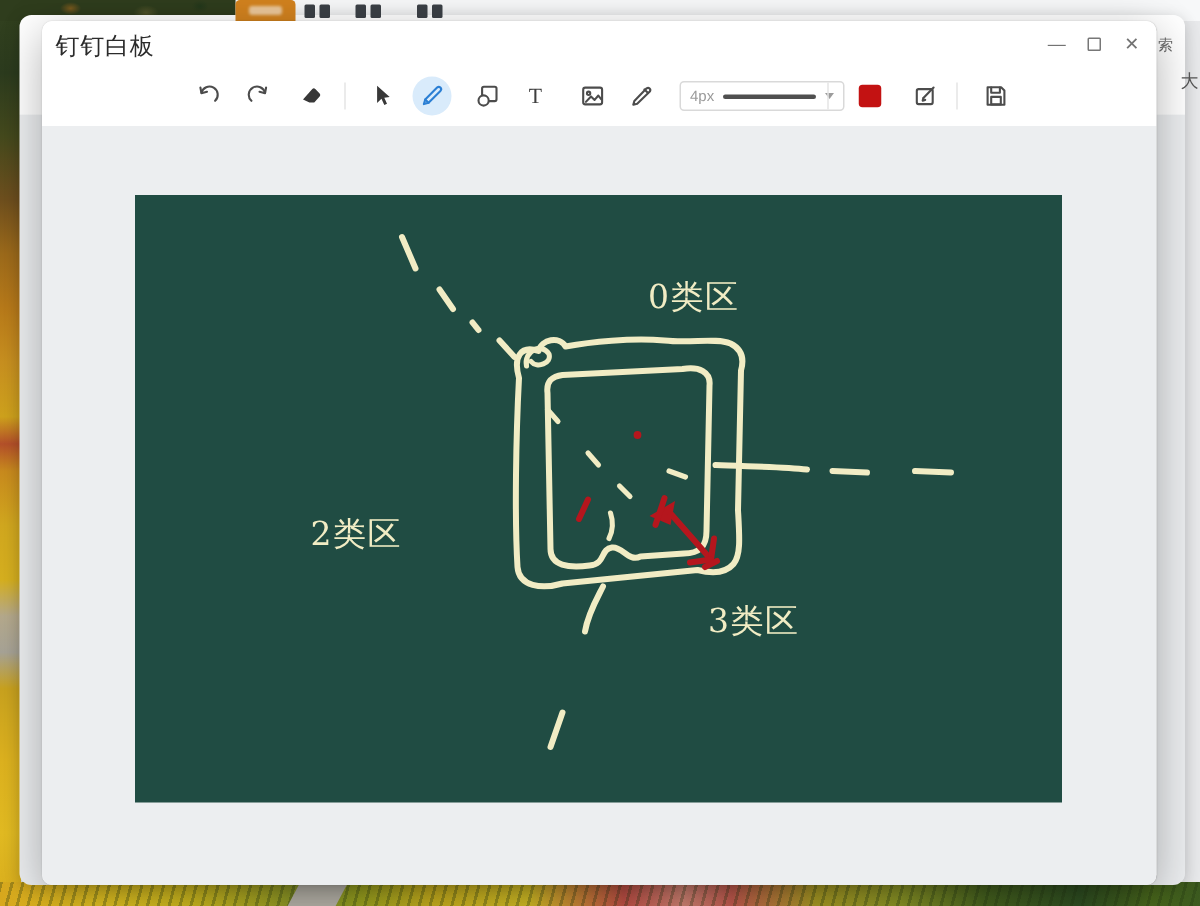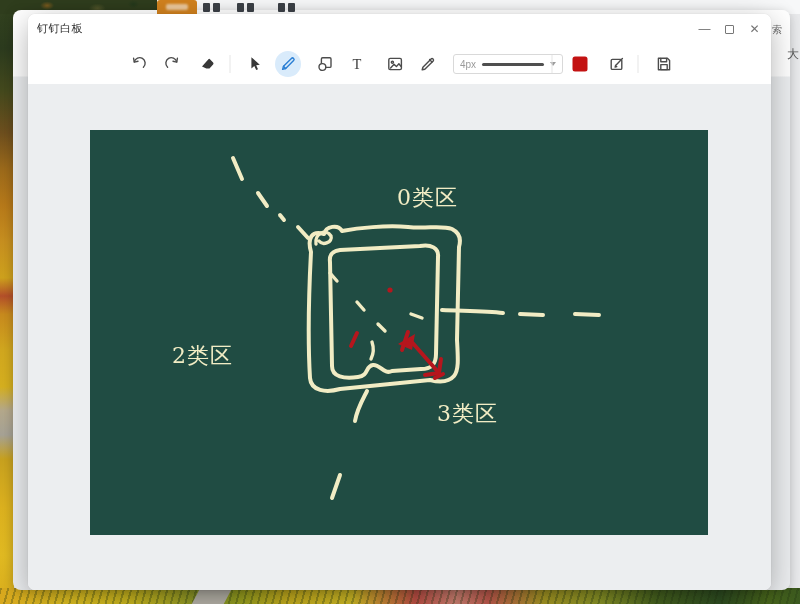--- a/index.html
+++ b/index.html
@@ -44,21 +44,21 @@
   .tab-frag span{display:block;width:7px;height:9px;background:#3b4046;border-radius:1px;}
   .side-frag{position:absolute;color:#6b6b6b;white-space:nowrap;overflow:hidden;}
   .side-frag.one{left:772px;top:23px;width:26px;font-size:10px;}
   .side-frag.two{left:787px;top:46px;width:13px;font-size:12px;color:#555;}
 
   
   .main-window{position:absolute;left:28px;top:14px;width:743px;height:576px;background:#fff;
     border-radius:7px;box-shadow:0 8px 30px rgba(0,0,0,.30),0 0 1px rgba(0,0,0,.2);
     display:flex;flex-direction:column;overflow:hidden;}
   .titlebar{height:30px;position:relative;background:#fff;flex:0 0 auto;}
-  .title-text{position:absolute;left:9px;top:7px;font-size:11px;color:#2b2b2b;letter-spacing:.5px;}
+  .title-text{position:absolute;left:9px;top:7px;font-size:16px;color:#2b2b2b;letter-spacing:.5px;}
   .win-controls{position:absolute;right:4px;top:0;height:30px;display:flex;}
   .win-btn{width:25px;height:30px;display:flex;align-items:center;justify-content:center;
     color:#737373;font-size:12px;cursor:default;}
   .max-box{width:9px;height:9px;border:1.2px solid #777;border-radius:1px;}
 
   .toolbar{height:40px;position:relative;background:#fff;flex:0 0 auto;}
   .tbtn{position:absolute;top:20px;width:26px;height:26px;transform:translate(-50%,-50%);
     display:flex;align-items:center;justify-content:center;border-radius:50%;}
   .tbtn.active{background:#d9ebfb;}
   .tsep{position:absolute;top:11px;width:1px;height:18px;background:#e5e5e5;transform:translateX(-50%);}
@@ -68,21 +68,21 @@
   .size-dropdown{position:absolute;left:425px;top:10px;width:110px;height:20px;
     border:1px solid #d9d9d9;border-radius:3px;display:flex;align-items:center;padding:0 6px;background:#fff;}
   .size-label{font-size:10px;color:#9a9a9a;}
   .size-line{flex:1;height:3px;background:#4f4f4f;border-radius:2px;margin:0 6px;}
   .chev{width:0;height:0;border-left:3.5px solid transparent;border-right:3.5px solid transparent;
     border-top:4px solid #9c9c9c;}
   .swatch{position:absolute;left:552px;top:20px;width:15px;height:15px;transform:translate(-50%,-50%);
     background:var(--swatch);border-radius:2.5px;}
 
   .canvas{flex:1;background:#eceef0;position:relative;}
-  .board{position:absolute;left:62px;top:46px;width:618px;height:405px;background:var(--board-bg);}
+  .board{position:absolute;left:62px;top:46px;width:618px;height:405px;background:var(--board-bg);padding-left:35px;}
   .ink{stroke:var(--ink);fill:none;stroke-width:4;stroke-linecap:round;stroke-linejoin:round;}
   .ink-thin{stroke:var(--ink);fill:none;stroke-width:3.4;stroke-linecap:round;}
   .red-s{stroke:var(--red);fill:none;stroke-width:4;stroke-linecap:round;stroke-linejoin:round;}
   .red-f{fill:var(--red);}
   .board-label{fill:var(--ink);font-family:"DejaVu Serif","Liberation Serif",serif;
     font-size:22px;letter-spacing:1px;}
 </style>
 </head>
 <body>
 

